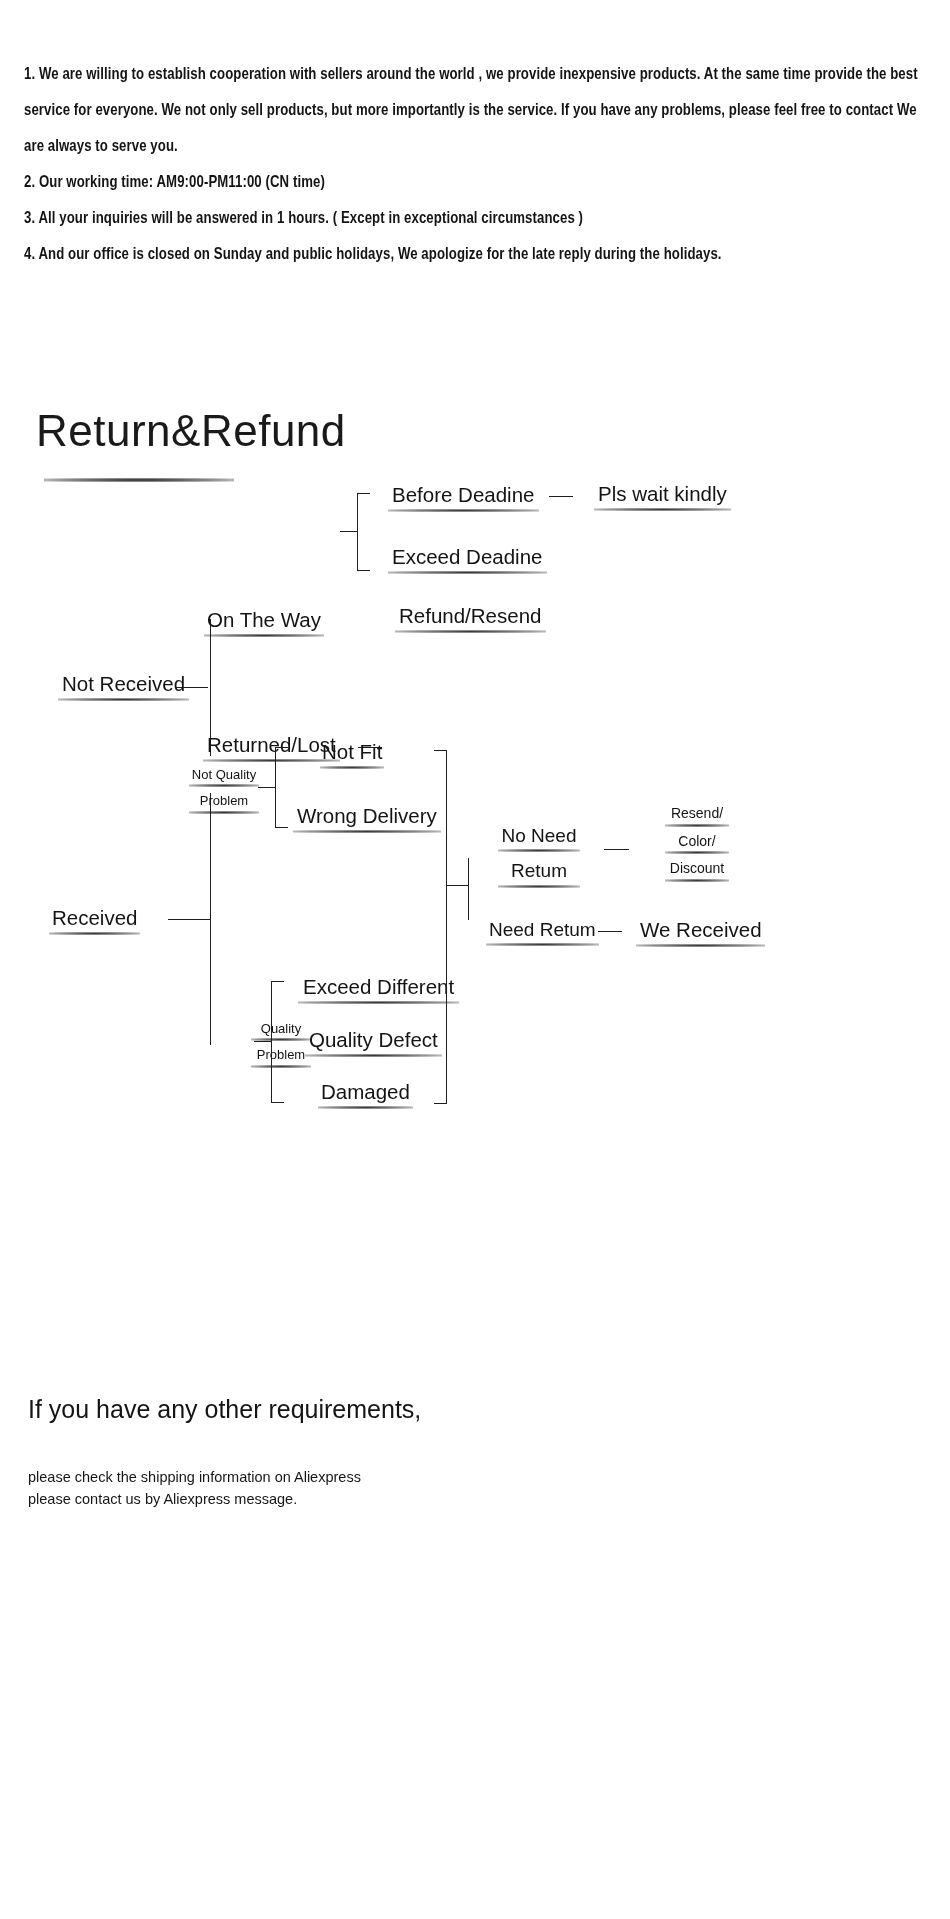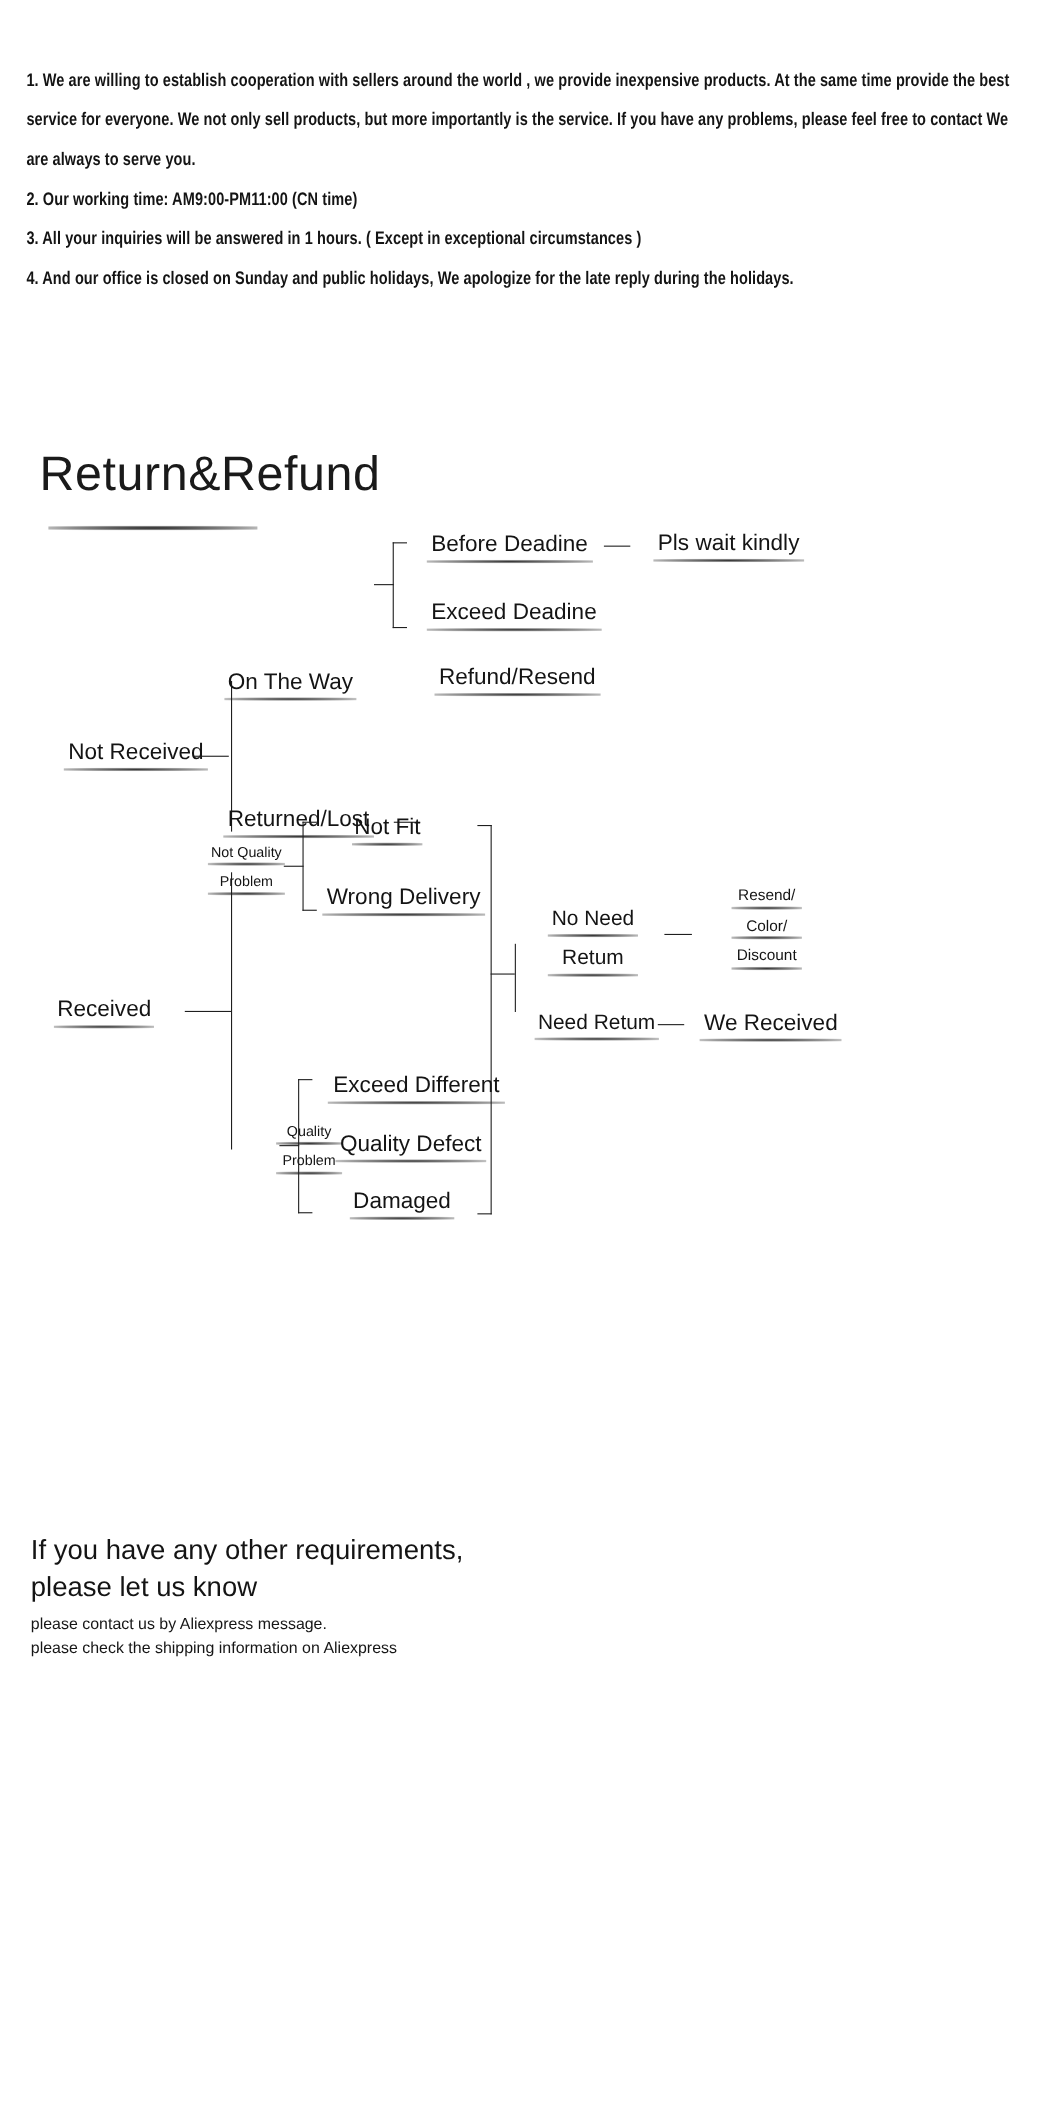--- a/index.html
+++ b/index.html
@@ -180,18 +180,17 @@
 <div class="node s19" style="left:489px;top:919px;">
   <span class="txt ul">Need Retum</span>
 </div>
 <div class="hline" style="left:598px;top:931px;width:24px;"></div>
 <div class="node s20" style="left:640px;top:918px;">
   <span class="txt ul">We Received</span>
 </div>
 
 <div id="footer-big">
   <div class="footer-big-line">If you have any other requirements,</div>
-  <div class="footer-big-line"> please let us know</div>
 </div>
 <div id="footer-small">
+  <div class="footer-small-line">please check the shipping information on Aliexpress</div>
   <div class="footer-small-line">please contact us by Aliexpress message.</div>
-  <div class="footer-small-line">please check the shipping information on Aliexpress</div>
 </div>
 
 </body></html>

